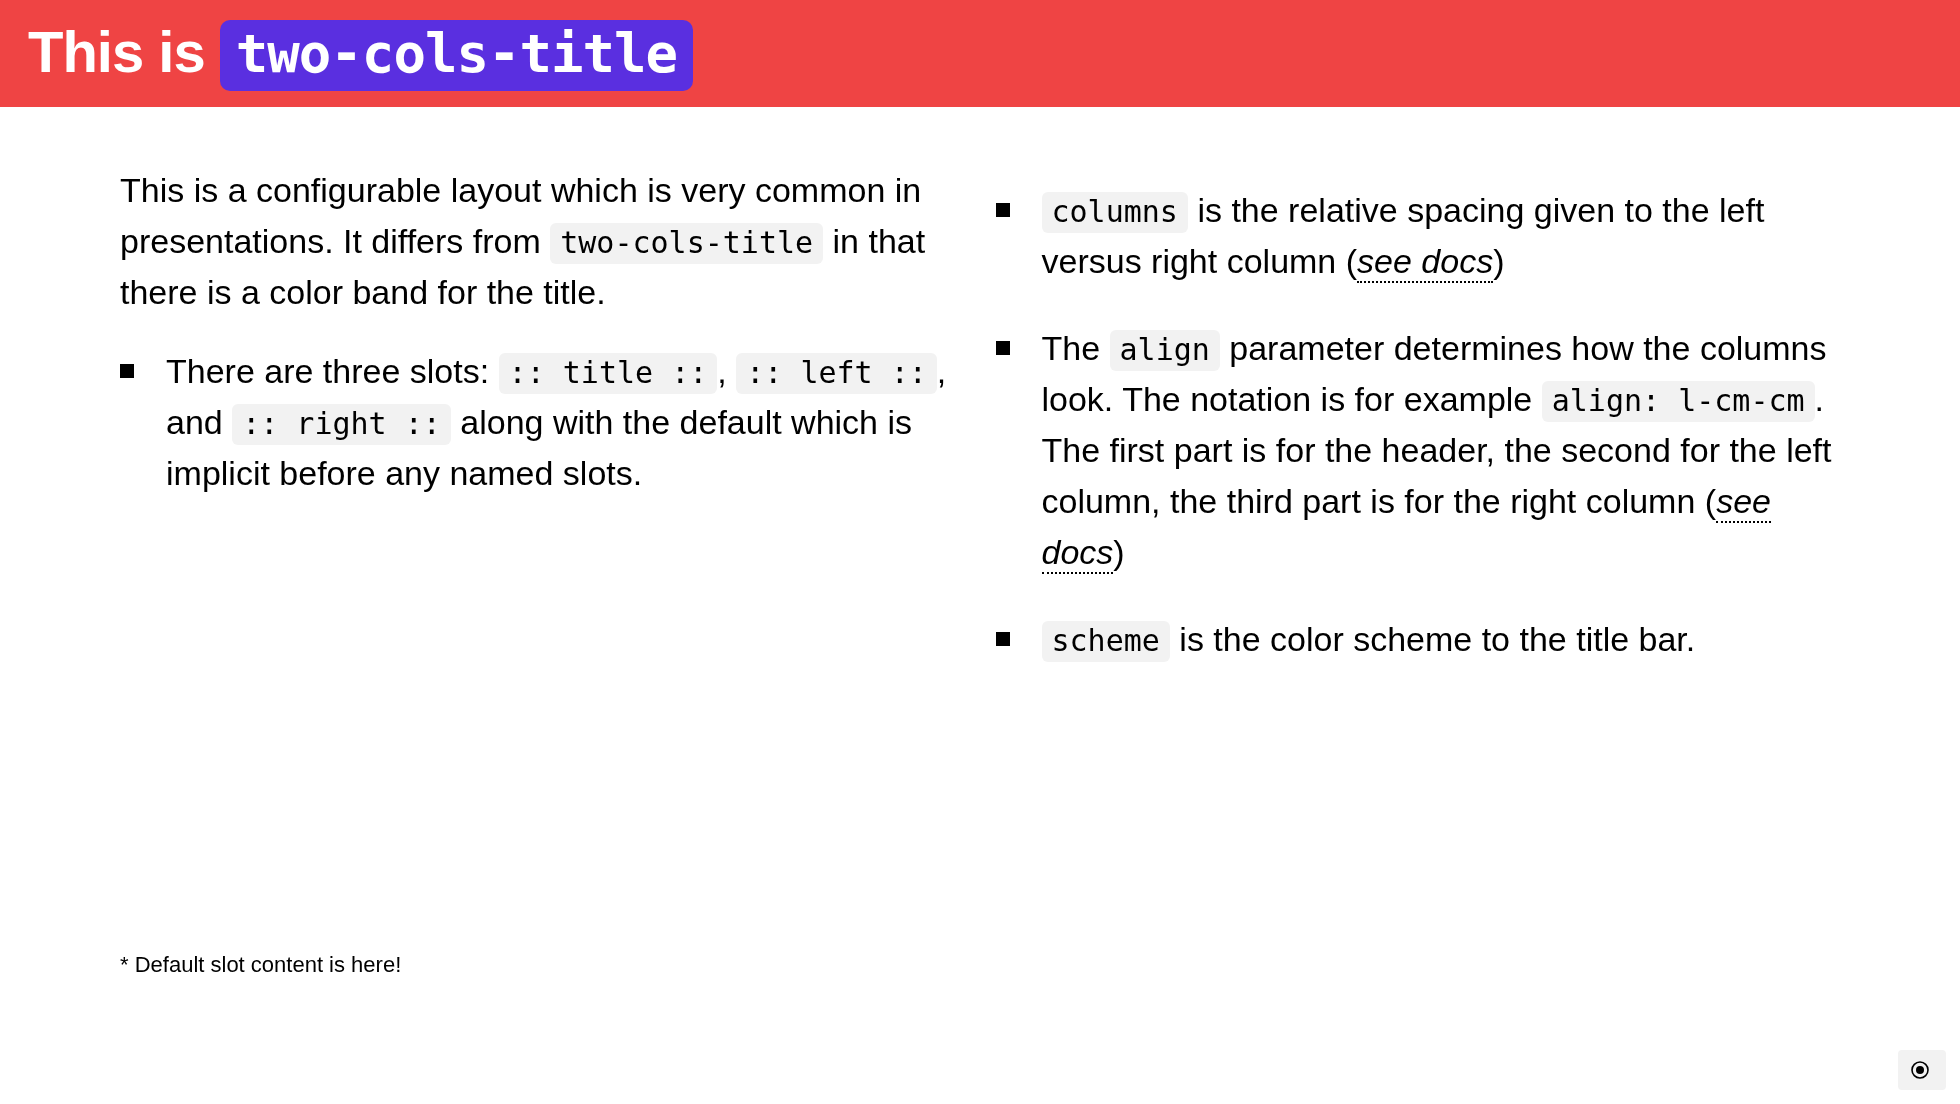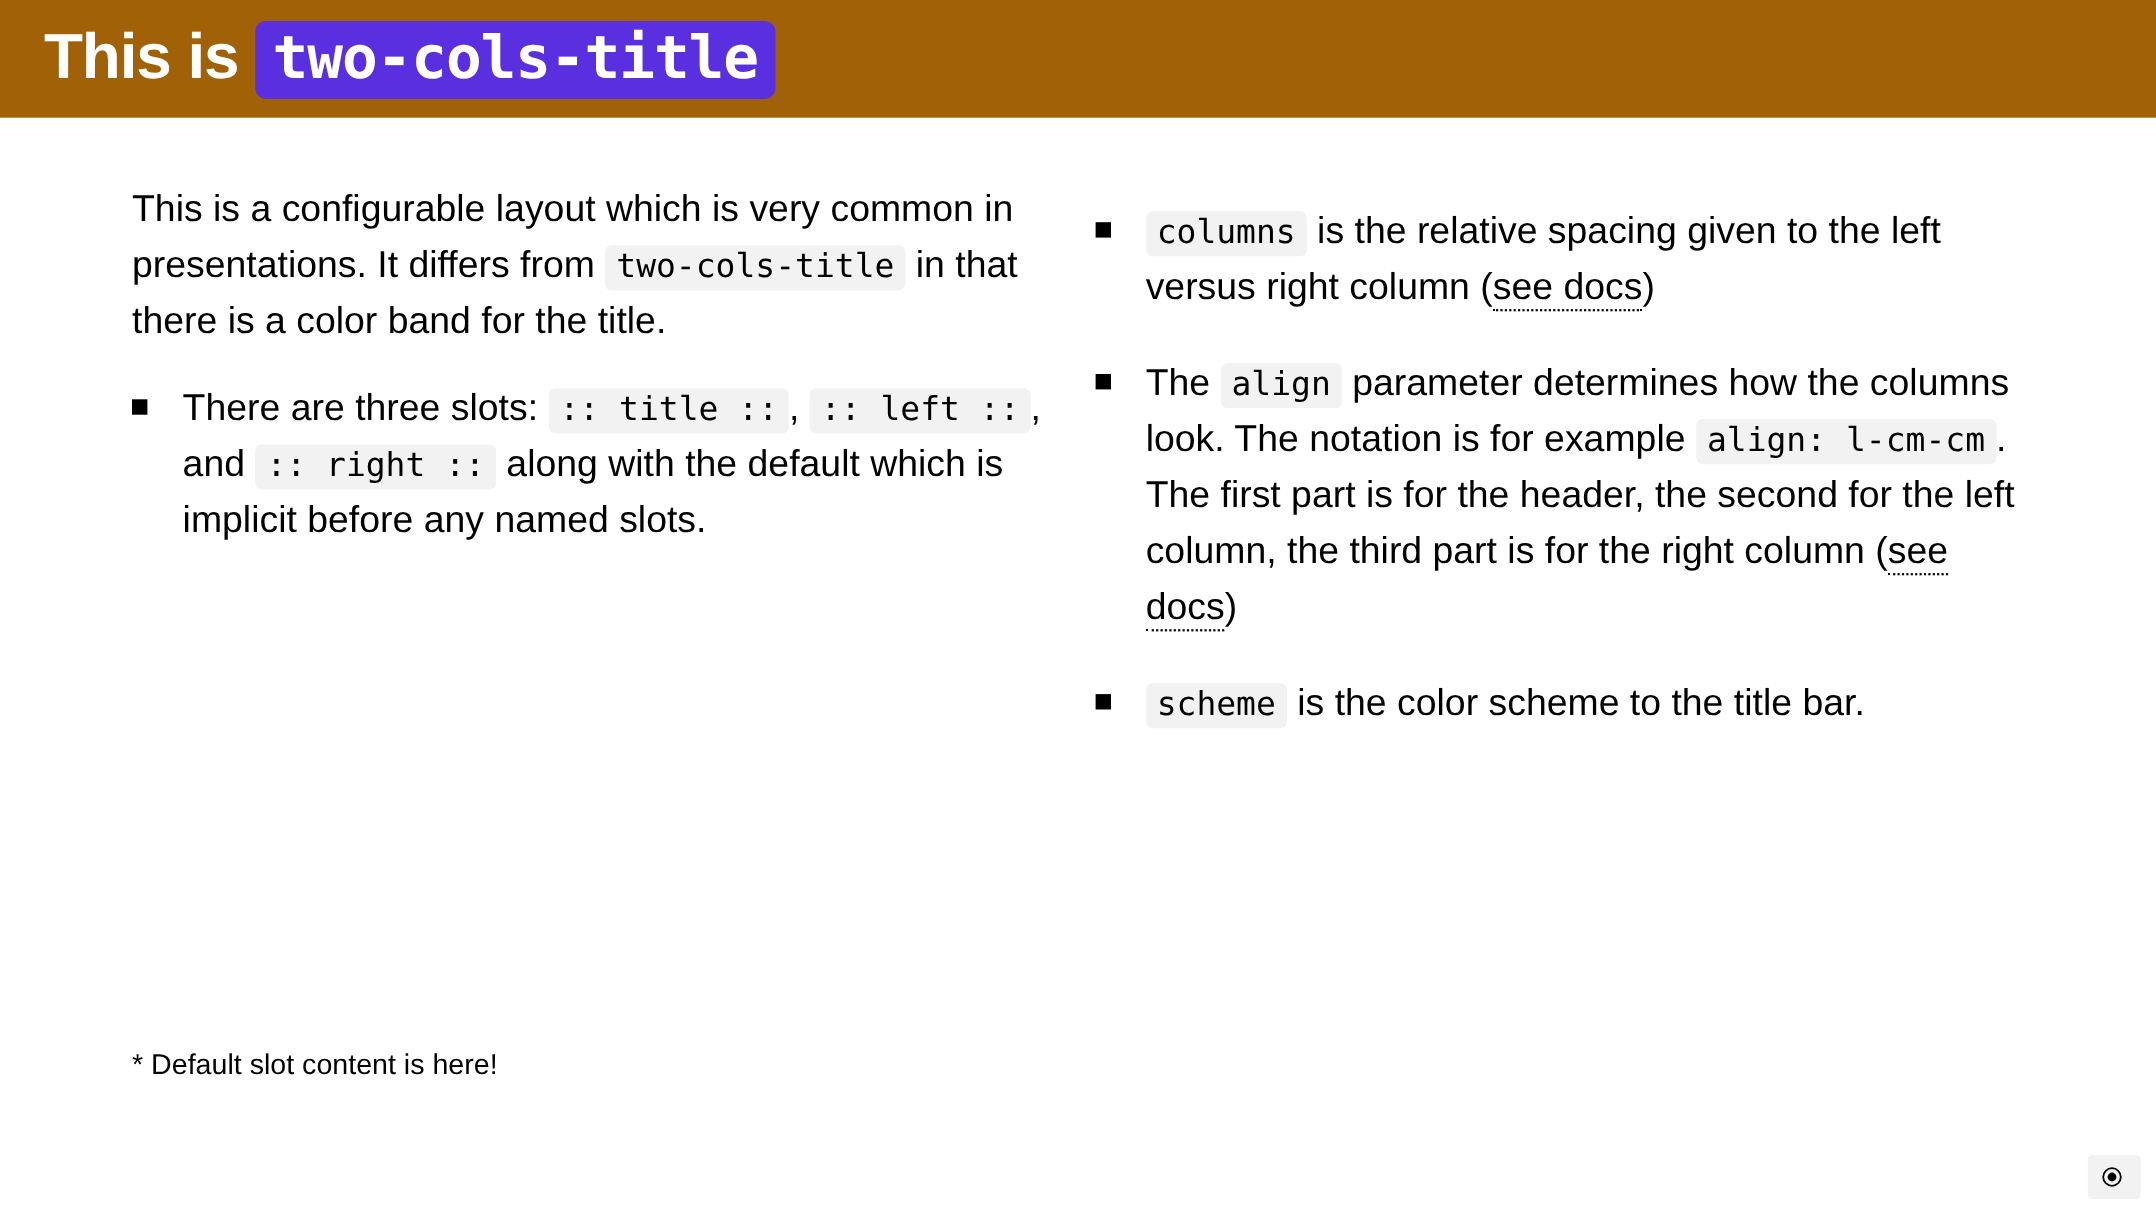--- a/index.html
+++ b/index.html
@@ -5,23 +5,23 @@
     * { box-sizing: border-box; margin: 0; padding: 0; }
     html, body {
       width: 1960px;
       height: 1104px;
       font-family: -apple-system, BlinkMacSystemFont, "Segoe UI", Helvetica, Arial, sans-serif;
       background: #fff;
       color: #000;
       overflow: hidden;
     }
     .header {
-      background: #a16207;
+      background: #ef4444;
       color: #fff;
-      padding: 18px 40px 22px 40px;
+      padding: 18px 40px 22px 28px;
       font-size: 58px;
       font-weight: 800;
       letter-spacing: -1px;
     }
     .header .code {
       font-family: "SFMono-Regular", Menlo, Consolas, monospace;
       background: #5a2fe0;
       border-radius: 10px;
       padding: 2px 16px 6px 16px;
       font-weight: 600;
@@ -61,26 +61,27 @@
     code {
       font-family: "SFMono-Regular", Menlo, Consolas, monospace;
       background: #f2f2f2;
       border-radius: 6px;
       padding: 2px 10px 4px 10px;
       font-size: 30px;
     }
     .dotted {
       border-bottom: 2px dotted #000;
       padding-bottom: 1px;
+      font-style: italic;
     }
     .footnote {
       position: absolute;
       left: 120px;
       top: 952px;
-      font-size: 26px;
+      font-size: 22px;
     }
     .pager {
       position: absolute;
       right: 14px;
       bottom: 14px;
       background: #f2f2f2;
       font-family: "SFMono-Regular", Menlo, Consolas, monospace;
       font-size: 21px;
       padding: 10px 16px 10px 12px;
       border-radius: 4px;

